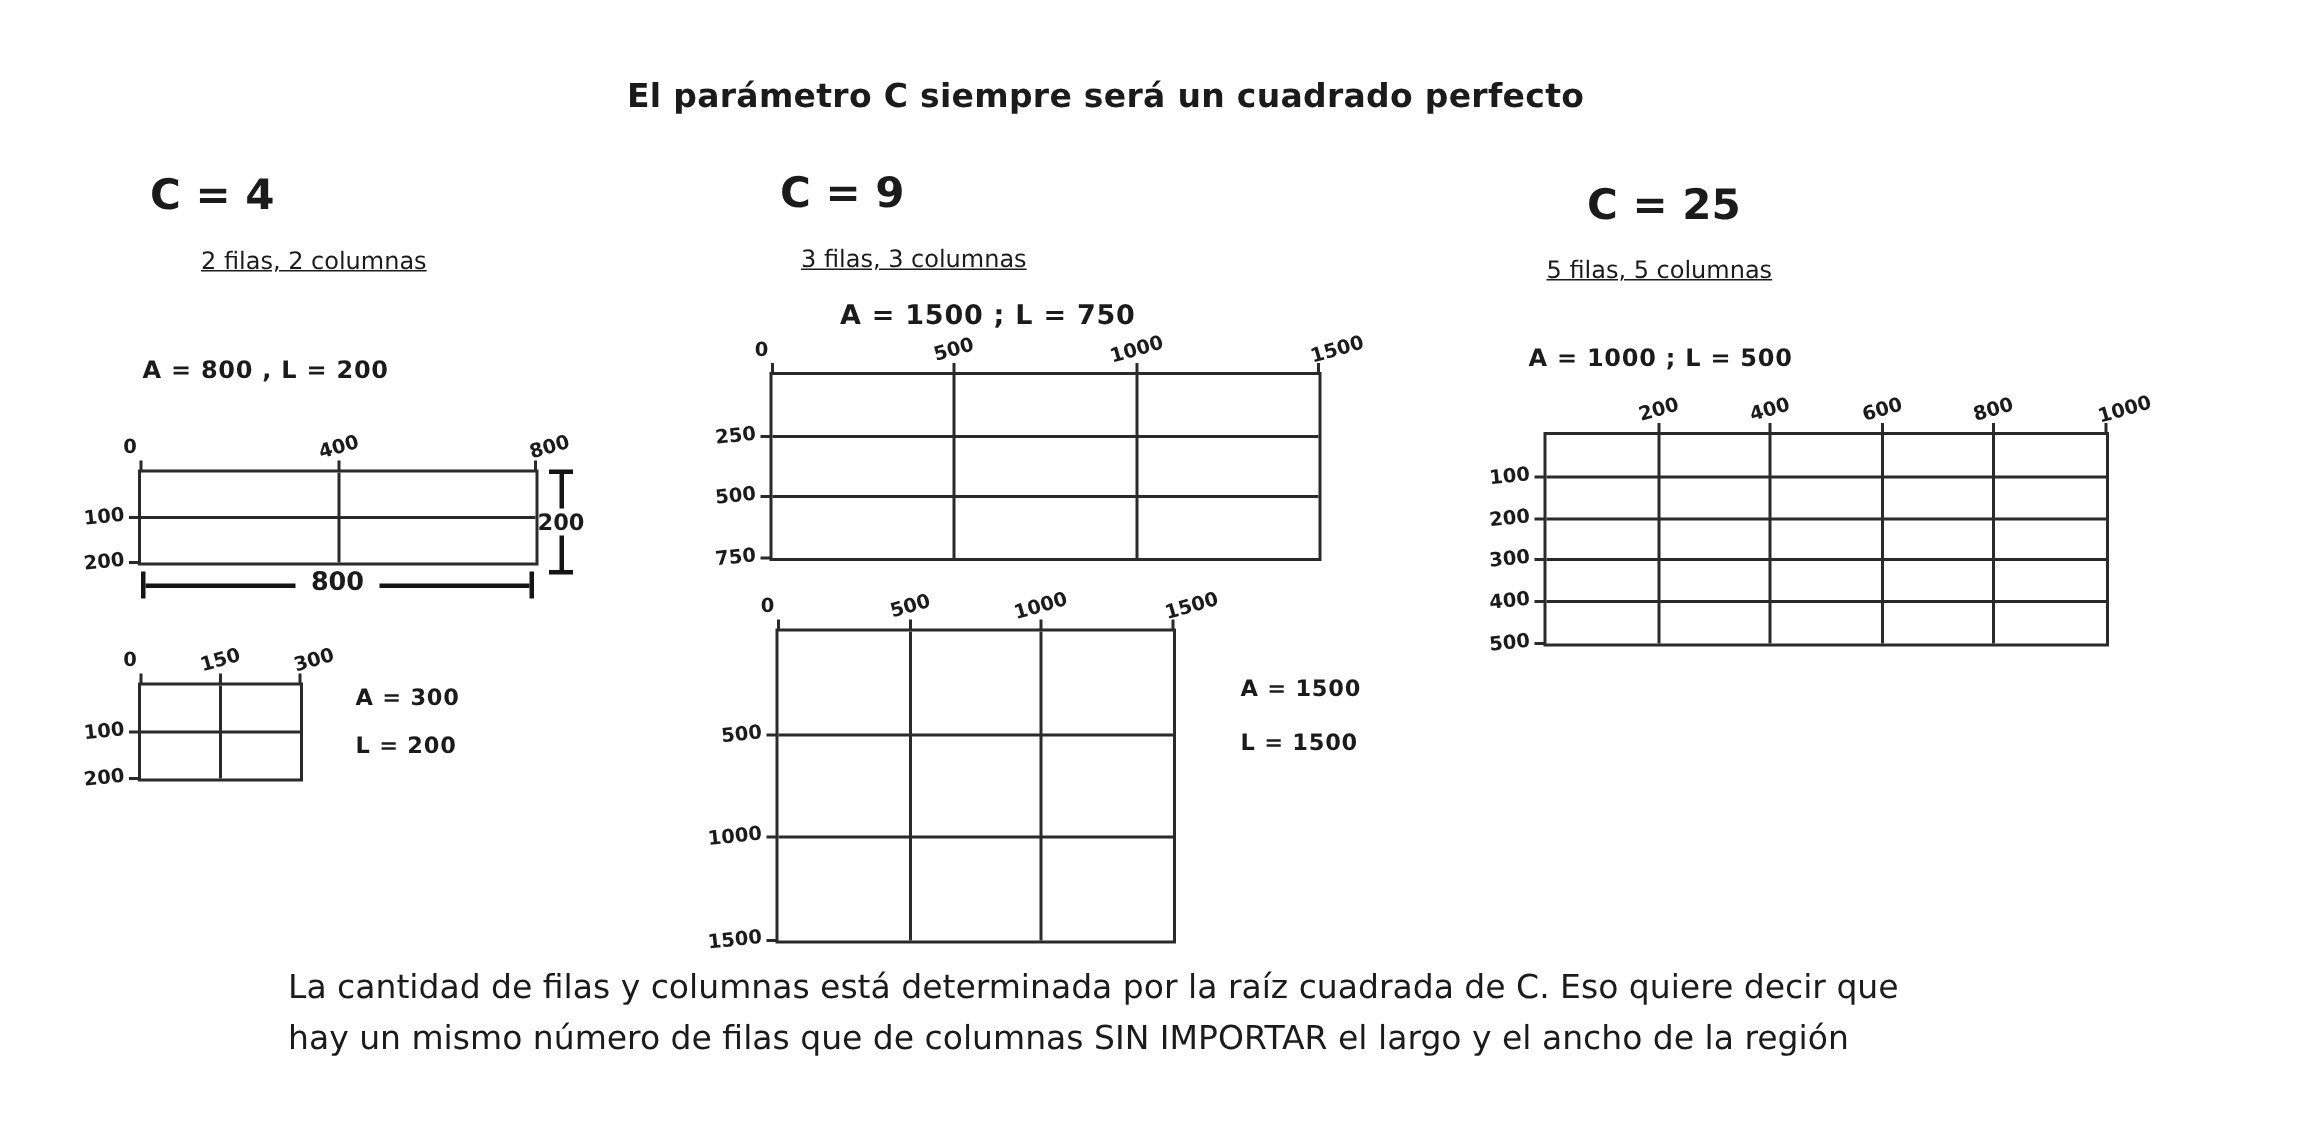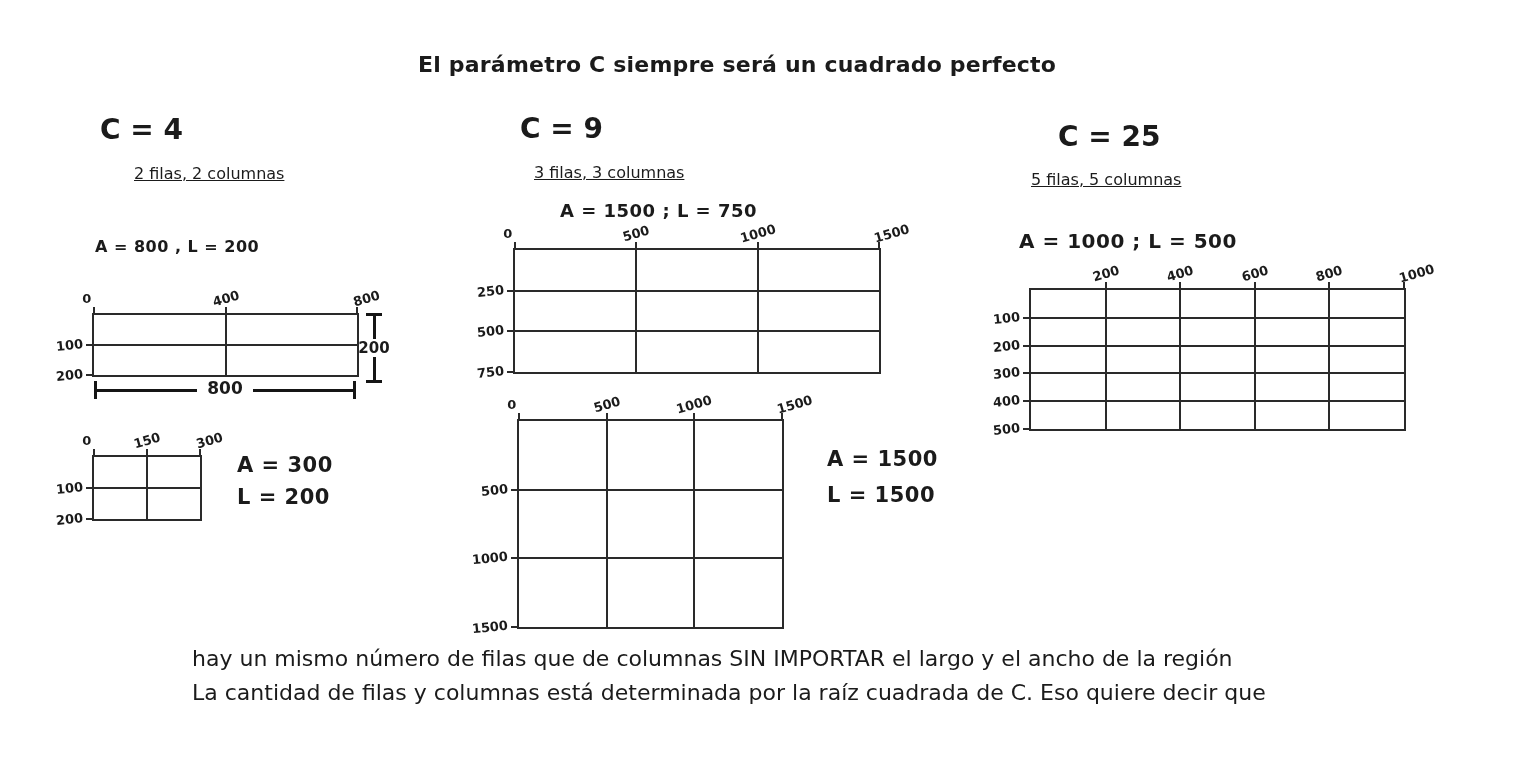--- a/index.html
+++ b/index.html
@@ -29,41 +29,41 @@
   .wbracket{position:absolute;display:flex;align-items:center;height:18px;}
   .wbracket .cap{width:3px;height:18px;background:#151515;}
   .wbracket .seg{flex:1;height:3px;background:#151515;}
   .wbracket .mlabel{padding:0 10px;font-size:17px;font-weight:700;margin-top:-4px;}
 
   .hbracket{position:absolute;display:flex;flex-direction:column;align-items:center;width:26px;}
   .hbracket .cap{height:3px;width:16px;background:#151515;}
   .hbracket .seg{width:3px;flex:1;background:#151515;min-height:8px;}
   .hbracket .mlabel{font-size:15px;font-weight:700;line-height:16px;padding:1px 0;}
 
-  .annotation{position:absolute;font-size:21px;font-weight:700;letter-spacing:.5px;}
+  .annotation{position:absolute;font-size:15px;font-weight:700;letter-spacing:.5px;}
   .annotation div{white-space:nowrap;}
 </style>
 </head>
 <body>
 
 <div id="canvas">
 
   <div class="abs title" style="left:418px;top:36px;margin-top:16px;">El parámetro C siempre será un cuadrado perfecto</div>
 
   <div class="abs c-label" style="left:100px;top:113px;">C = 4</div>
   <div class="abs filas-label" style="left:134px;top:164px;">2 filas, 2 columnas</div>
   <div class="abs dims-label" style="left:95px;top:237px;">A = 800 ,   L = 200</div>
 
   <div class="abs c-label" style="left:520px;top:112px;">C = 9</div>
   <div class="abs filas-label" style="left:534px;top:163px;">3 filas, 3 columnas</div>
   <div class="abs dims-label" style="left:560px;top:200px;font-size:18px;">A = 1500 ;   L = 750</div>
 
   <div class="abs c-label" style="left:1018px;top:120px;margin-left:40px;">C = 25</div>
   <div class="abs filas-label" style="left:1031px;top:170px;">5 filas, 5 columnas</div>
-  <div class="abs dims-label" style="left:1019px;top:229px;font-size:20px;">A = 1000 ;   L = 500</div>
+  <div class="abs dims-label" style="left:1019px;top:229px;font-size:16px;">A = 1000 ;   L = 500</div>
 
   <div class="grid" style="left:92px;top:313px;width:263px;height:60px;">
       <div class="vline" style="left: 50%;"></div>
       <div class="hline" style="top: 50%;"></div>
       <div class="ticklabel top zero" style="left: 0%;">0</div>
       <div class="tick t" style="left: 0%;"></div>
       <div class="ticklabel top" style="left: 50%;">400</div>
       <div class="tick t" style="left: 50%;"></div>
       <div class="ticklabel top last" style="left: 100%;">800</div>
       <div class="tick t" style="left: 100%;"></div>
@@ -177,17 +177,17 @@
     <div>A = 300</div>
     <div>L = 200</div>
   </div>
 
   <div class="annotation" style="left:827px;top:441px;line-height:36px;">
     <div>A = 1500</div>
     <div>L = 1500</div>
   </div>
 
   <div class="abs" style="left:192px;top:642px;">
+    <div class="footer-line">La cantidad de filas y columnas está determinada por la raíz cuadrada de C. Eso quiere decir que</div>
     <div class="footer-line">hay un mismo número de filas que de columnas SIN IMPORTAR el largo y el ancho de la región</div>
-    <div class="footer-line">La cantidad de filas y columnas está determinada por la raíz cuadrada de C. Eso quiere decir que</div>
   </div>
 
 </div>
 
 </body></html>

